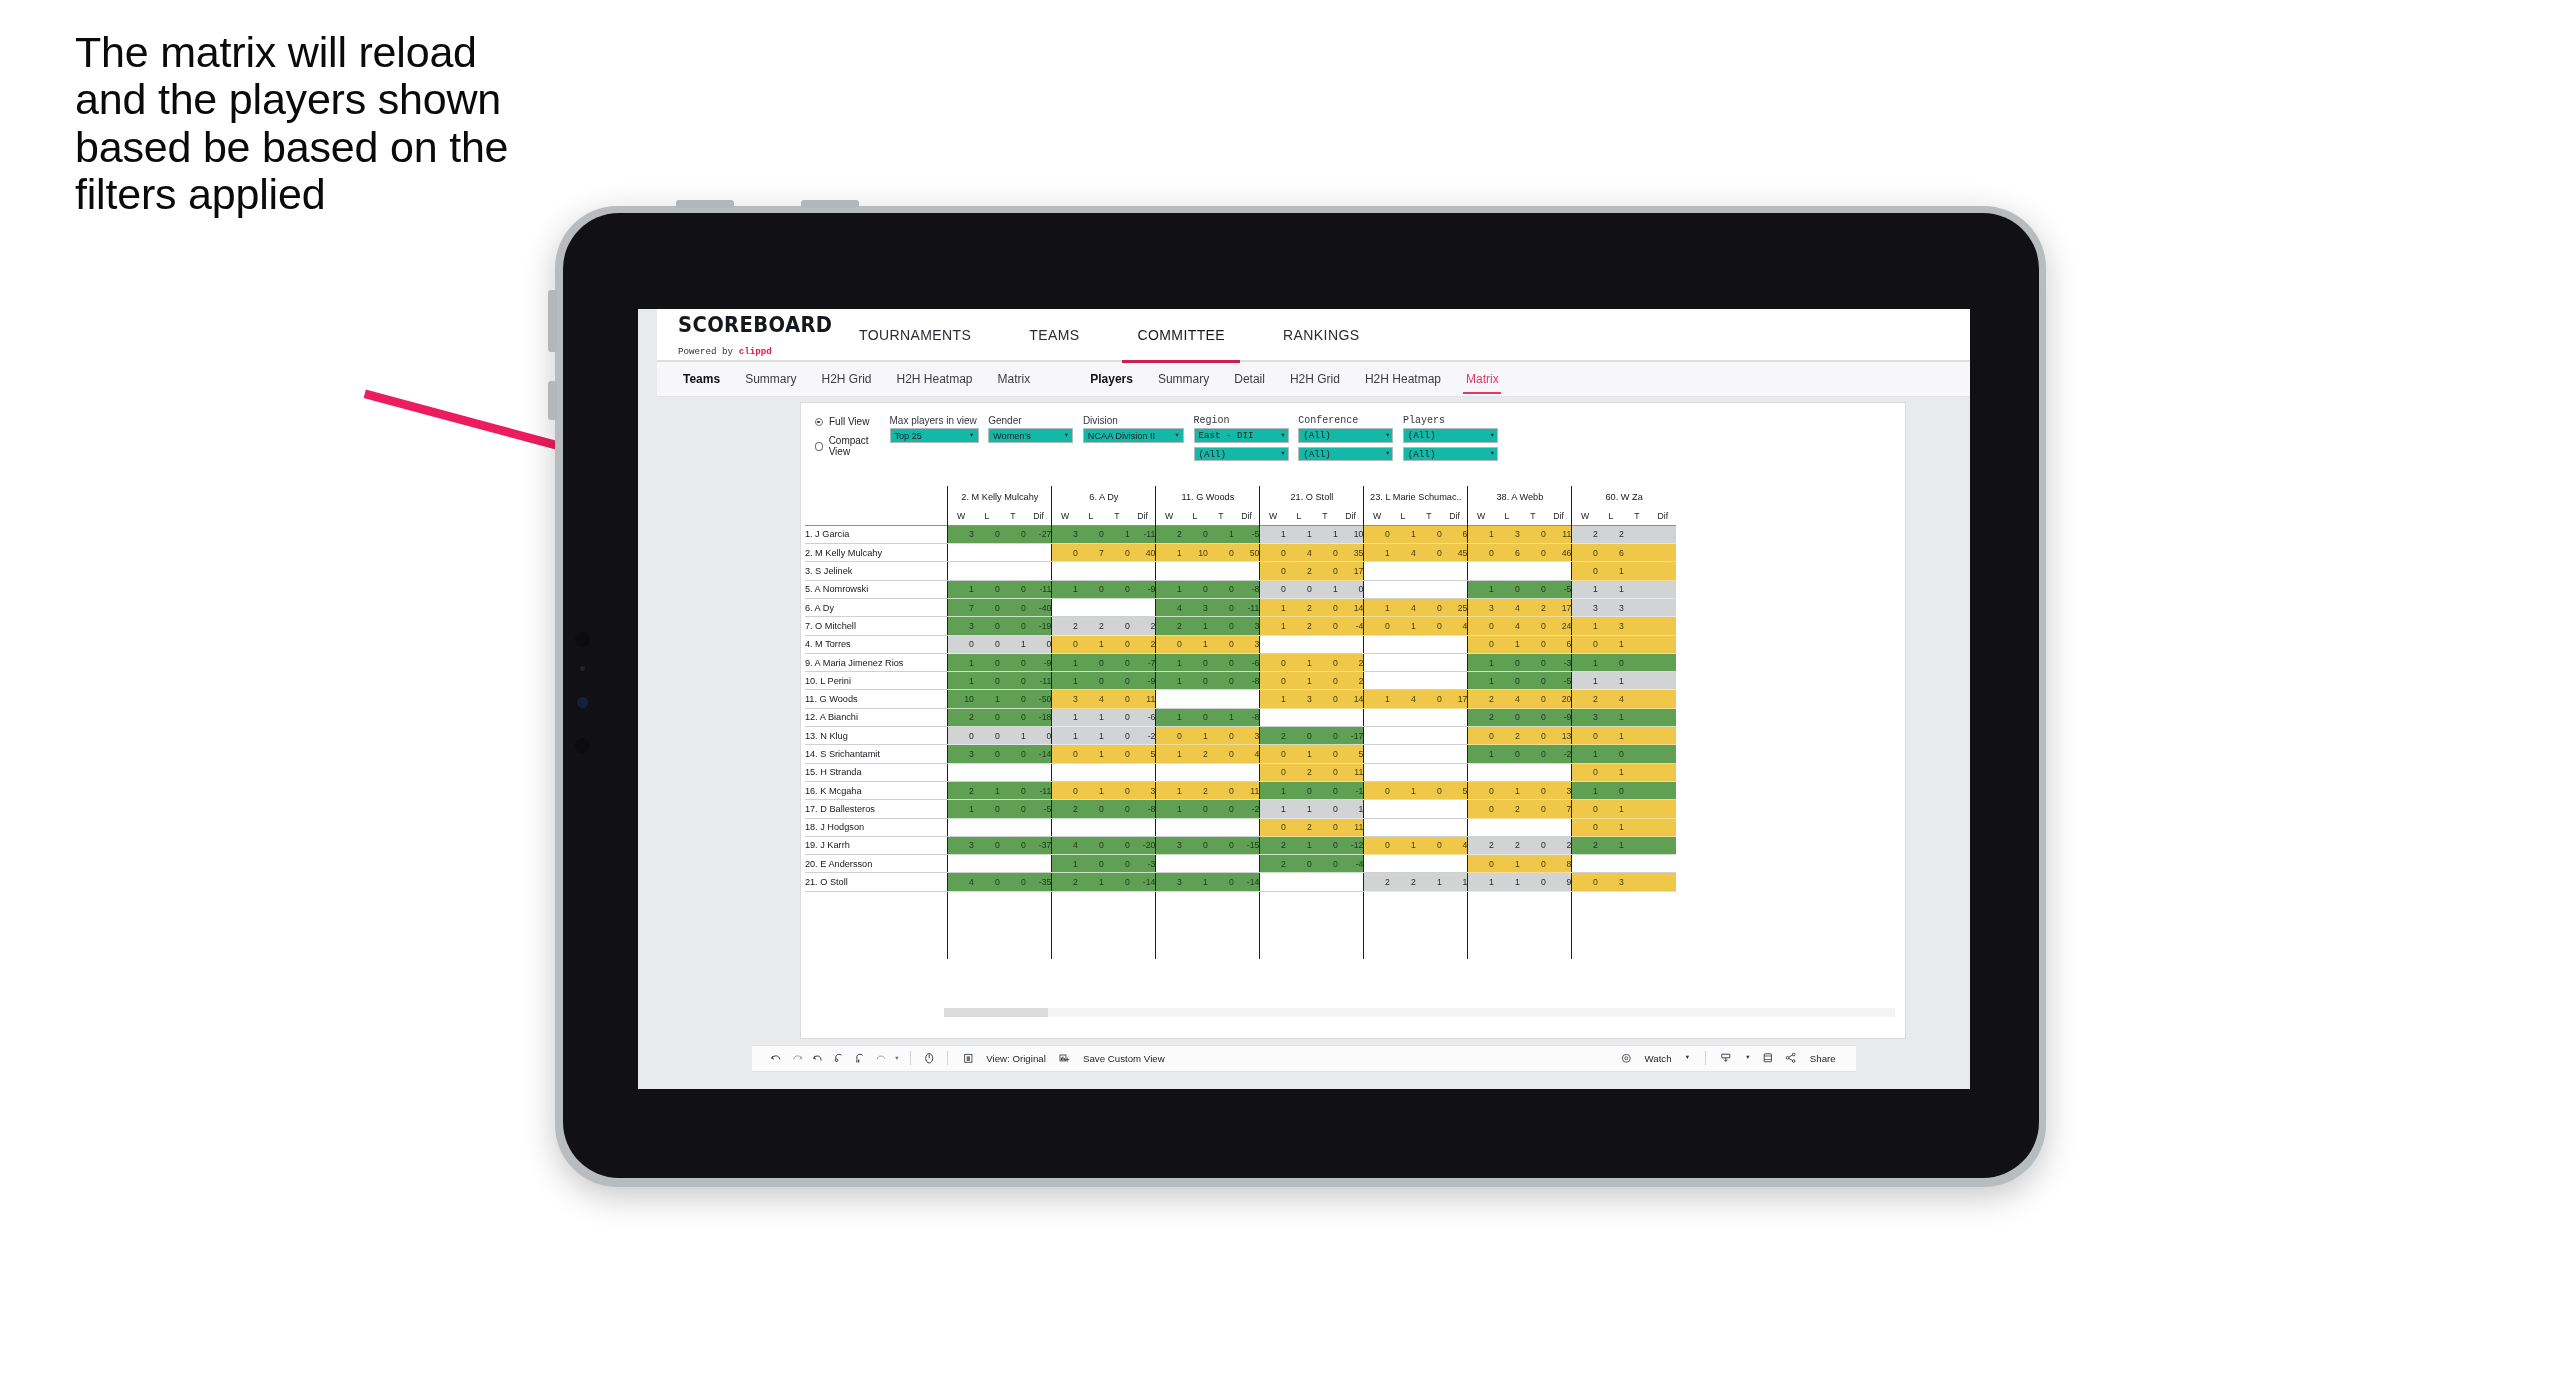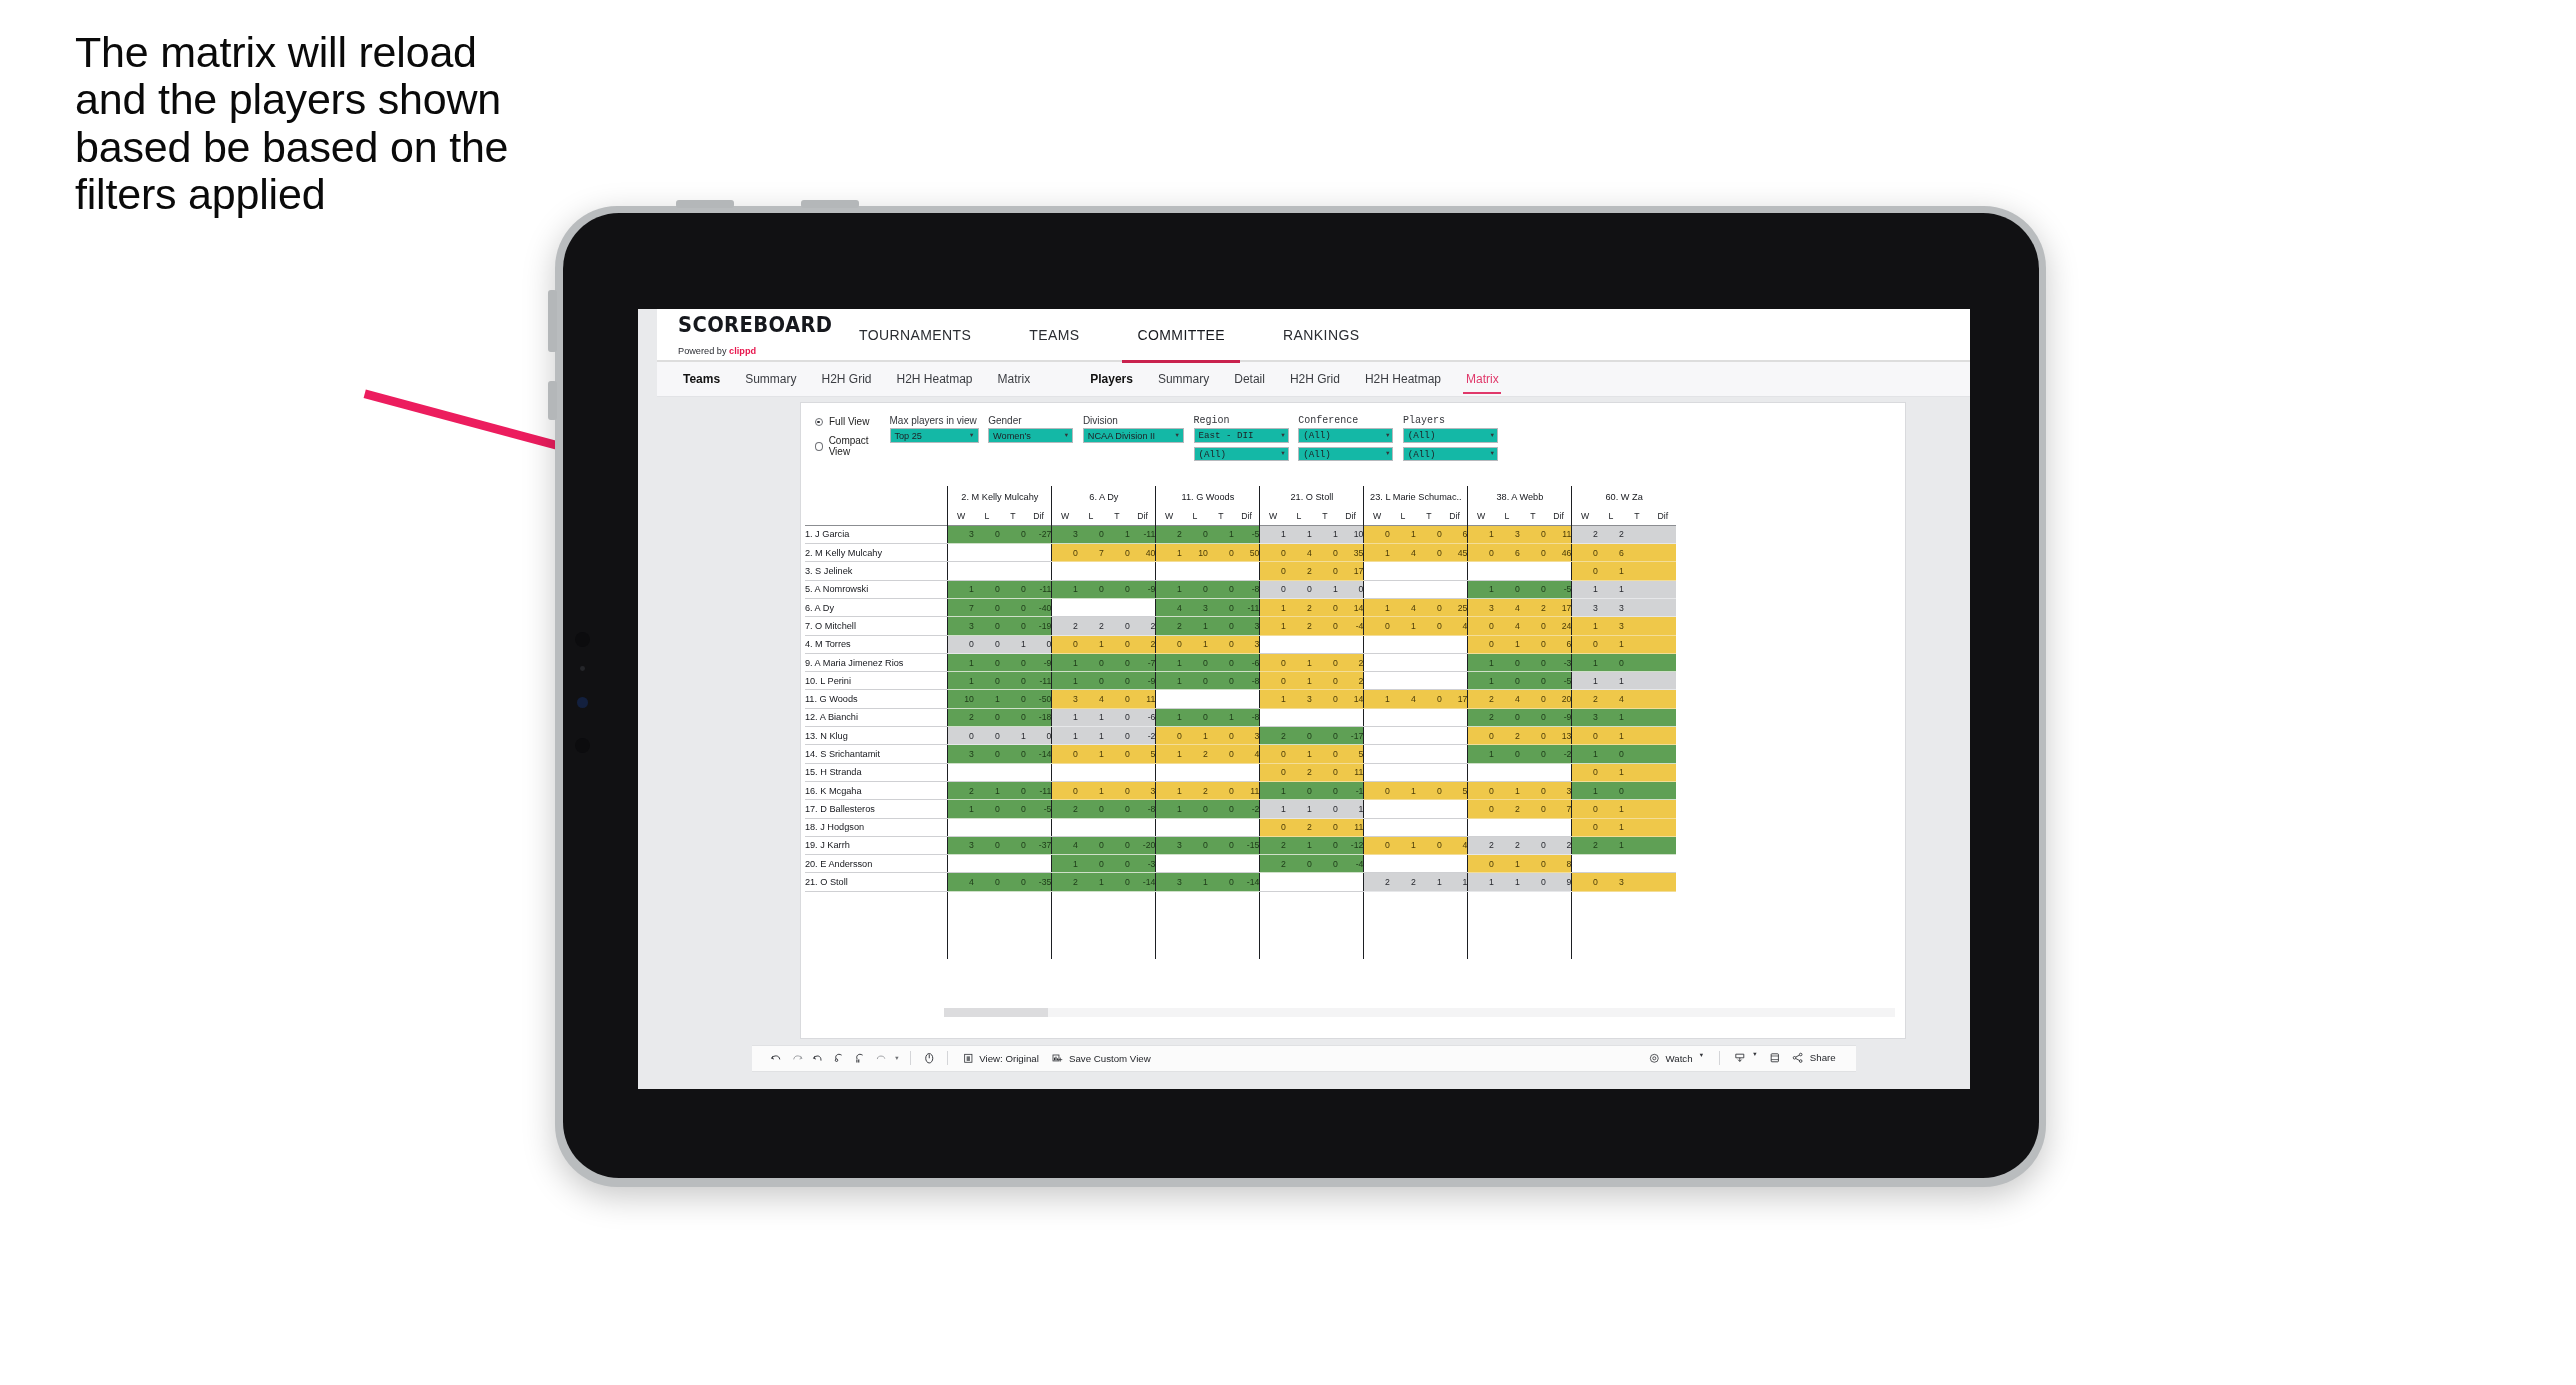--- a/index.html
+++ b/index.html
@@ -62,21 +62,21 @@
     position: relative; height: 53px; background:#ffffff;
     display:flex; align-items:stretch;
     border-bottom: 2.9px solid #ddd;
   }
   .brand { width:179px; display:flex; flex-direction:column; justify-content:center; padding-left:21px;}
   .brand-title {
     font-family:"DejaVu Sans", sans-serif;
     font-weight:bold; font-size:21px; letter-spacing:0.4px; color:#16181d;
     transform: scaleX(0.93); transform-origin:left center;
   }
-  .brand-sub { font-size:9.2px; color:#2b2d33; margin-top:9px; }
+  .brand-sub { font-size:9.2px; color:#2b2d33; margin-top:9px;font-family:Liberation Mono, monospace; }
   .brand-sub b { color:#e8174e; font-weight:bold; }
   .topnav { display:flex; align-items:stretch;gap:12px; }
   .topnav-item {
     display:flex; align-items:center; padding:0 23px;
     font-size:14px; color:#2a2c31; letter-spacing:0.4px;
     cursor:pointer; position:relative;
   }
   .topnav-item.active { color:#17191e; }
   .topnav-item.active::after {
     content:""; position:absolute; left:7.7px; right:7.7px; bottom:-2.9px; height:2.9px; background:#c9224e;
@@ -181,21 +181,21 @@
   .bottombar {
     position:absolute; left:114px; right:114px; bottom:17.4px; height:27px;
     background:#fbfbfb; border-top:1px solid #e0e1e3; border-bottom:1px solid #e0e1e3;
     display:flex; align-items:center; padding:0 13.5px; gap:0; font-size:9.7px; color:#1e2025;
   }
   .tb-ico {
     width:21px; height:21px; display:flex; align-items:center; justify-content:center;
     cursor:pointer; color:#2e3035;
   }
   .tb-sep { width:1px; height:13.5px; background:#d4d5d8; margin:0 7.7px; }
-  .tb-item { display:flex; align-items:flex-start; gap:6px; padding:0 6.8px; cursor:pointer; white-space:nowrap;}
+  .tb-item { display:flex; align-items:center; gap:13px; padding:0 6.8px; cursor:pointer; white-space:nowrap;}
   .tb-spacer { flex:1; }
 
   svg { display:block; }
 </style>
 </head>
 <body>
 
 <div id="root">
 
   <div class="annotation">The matrix will reload and the players shown based be based on the filters applied</div>

